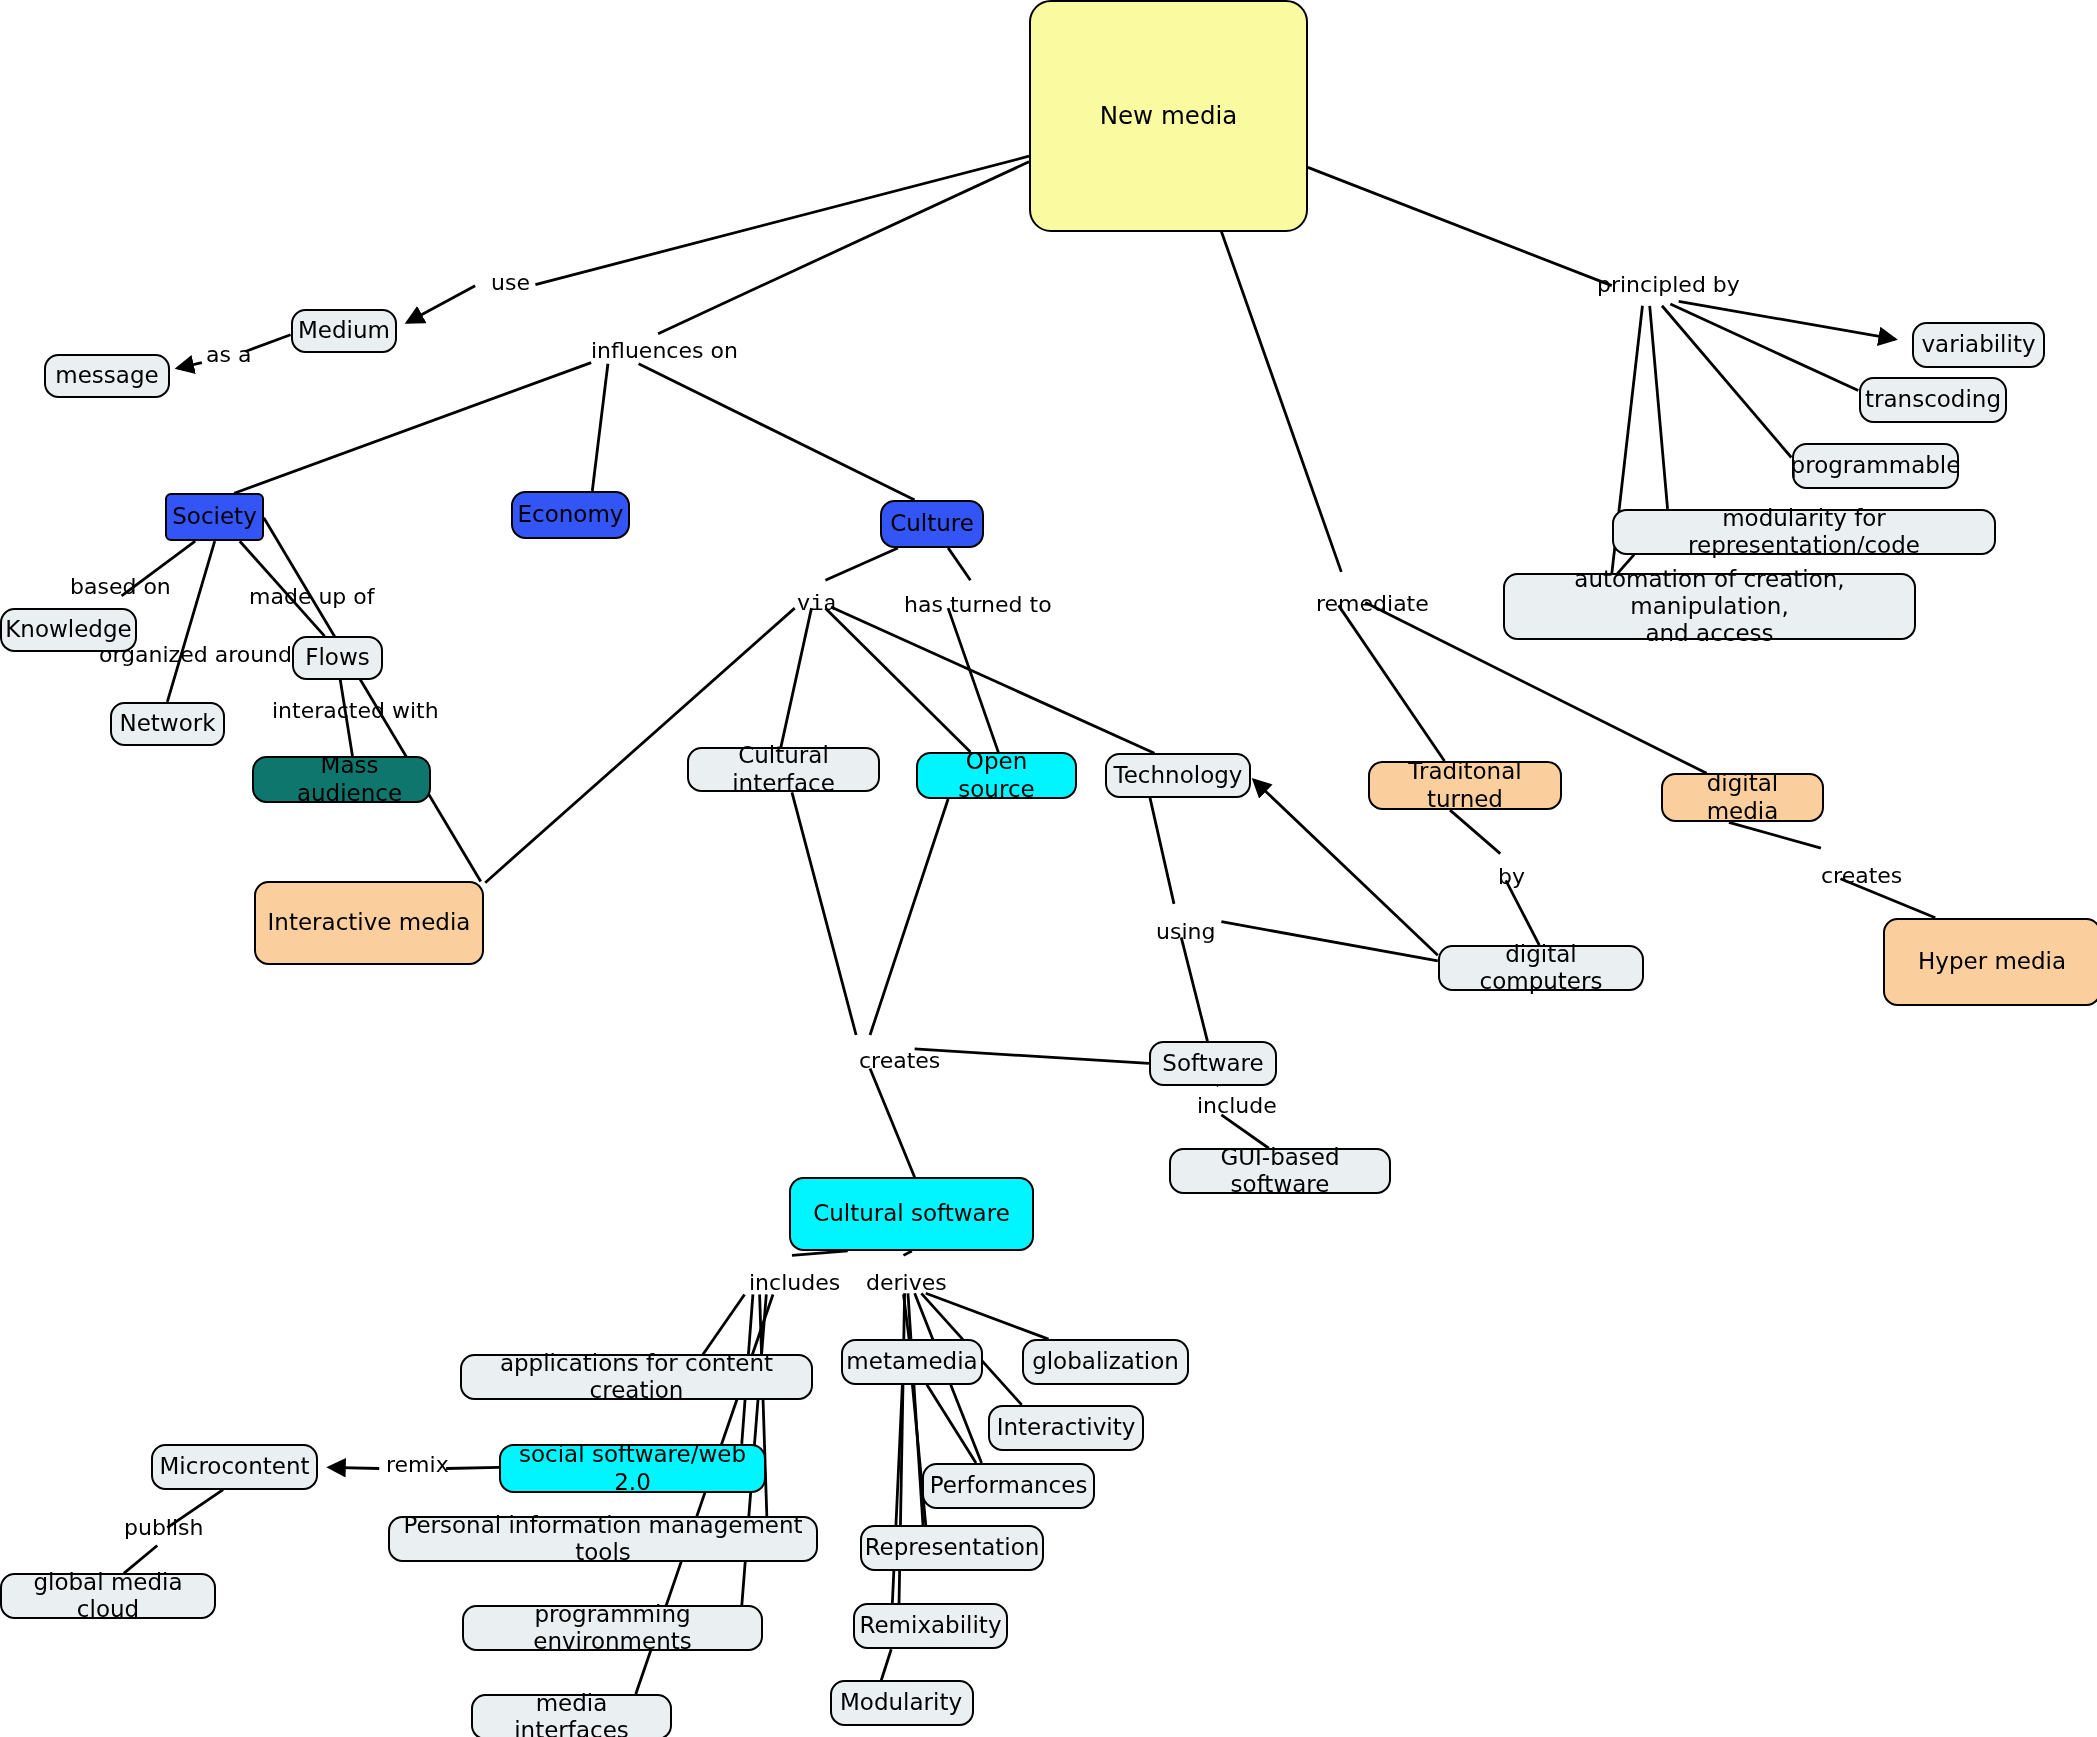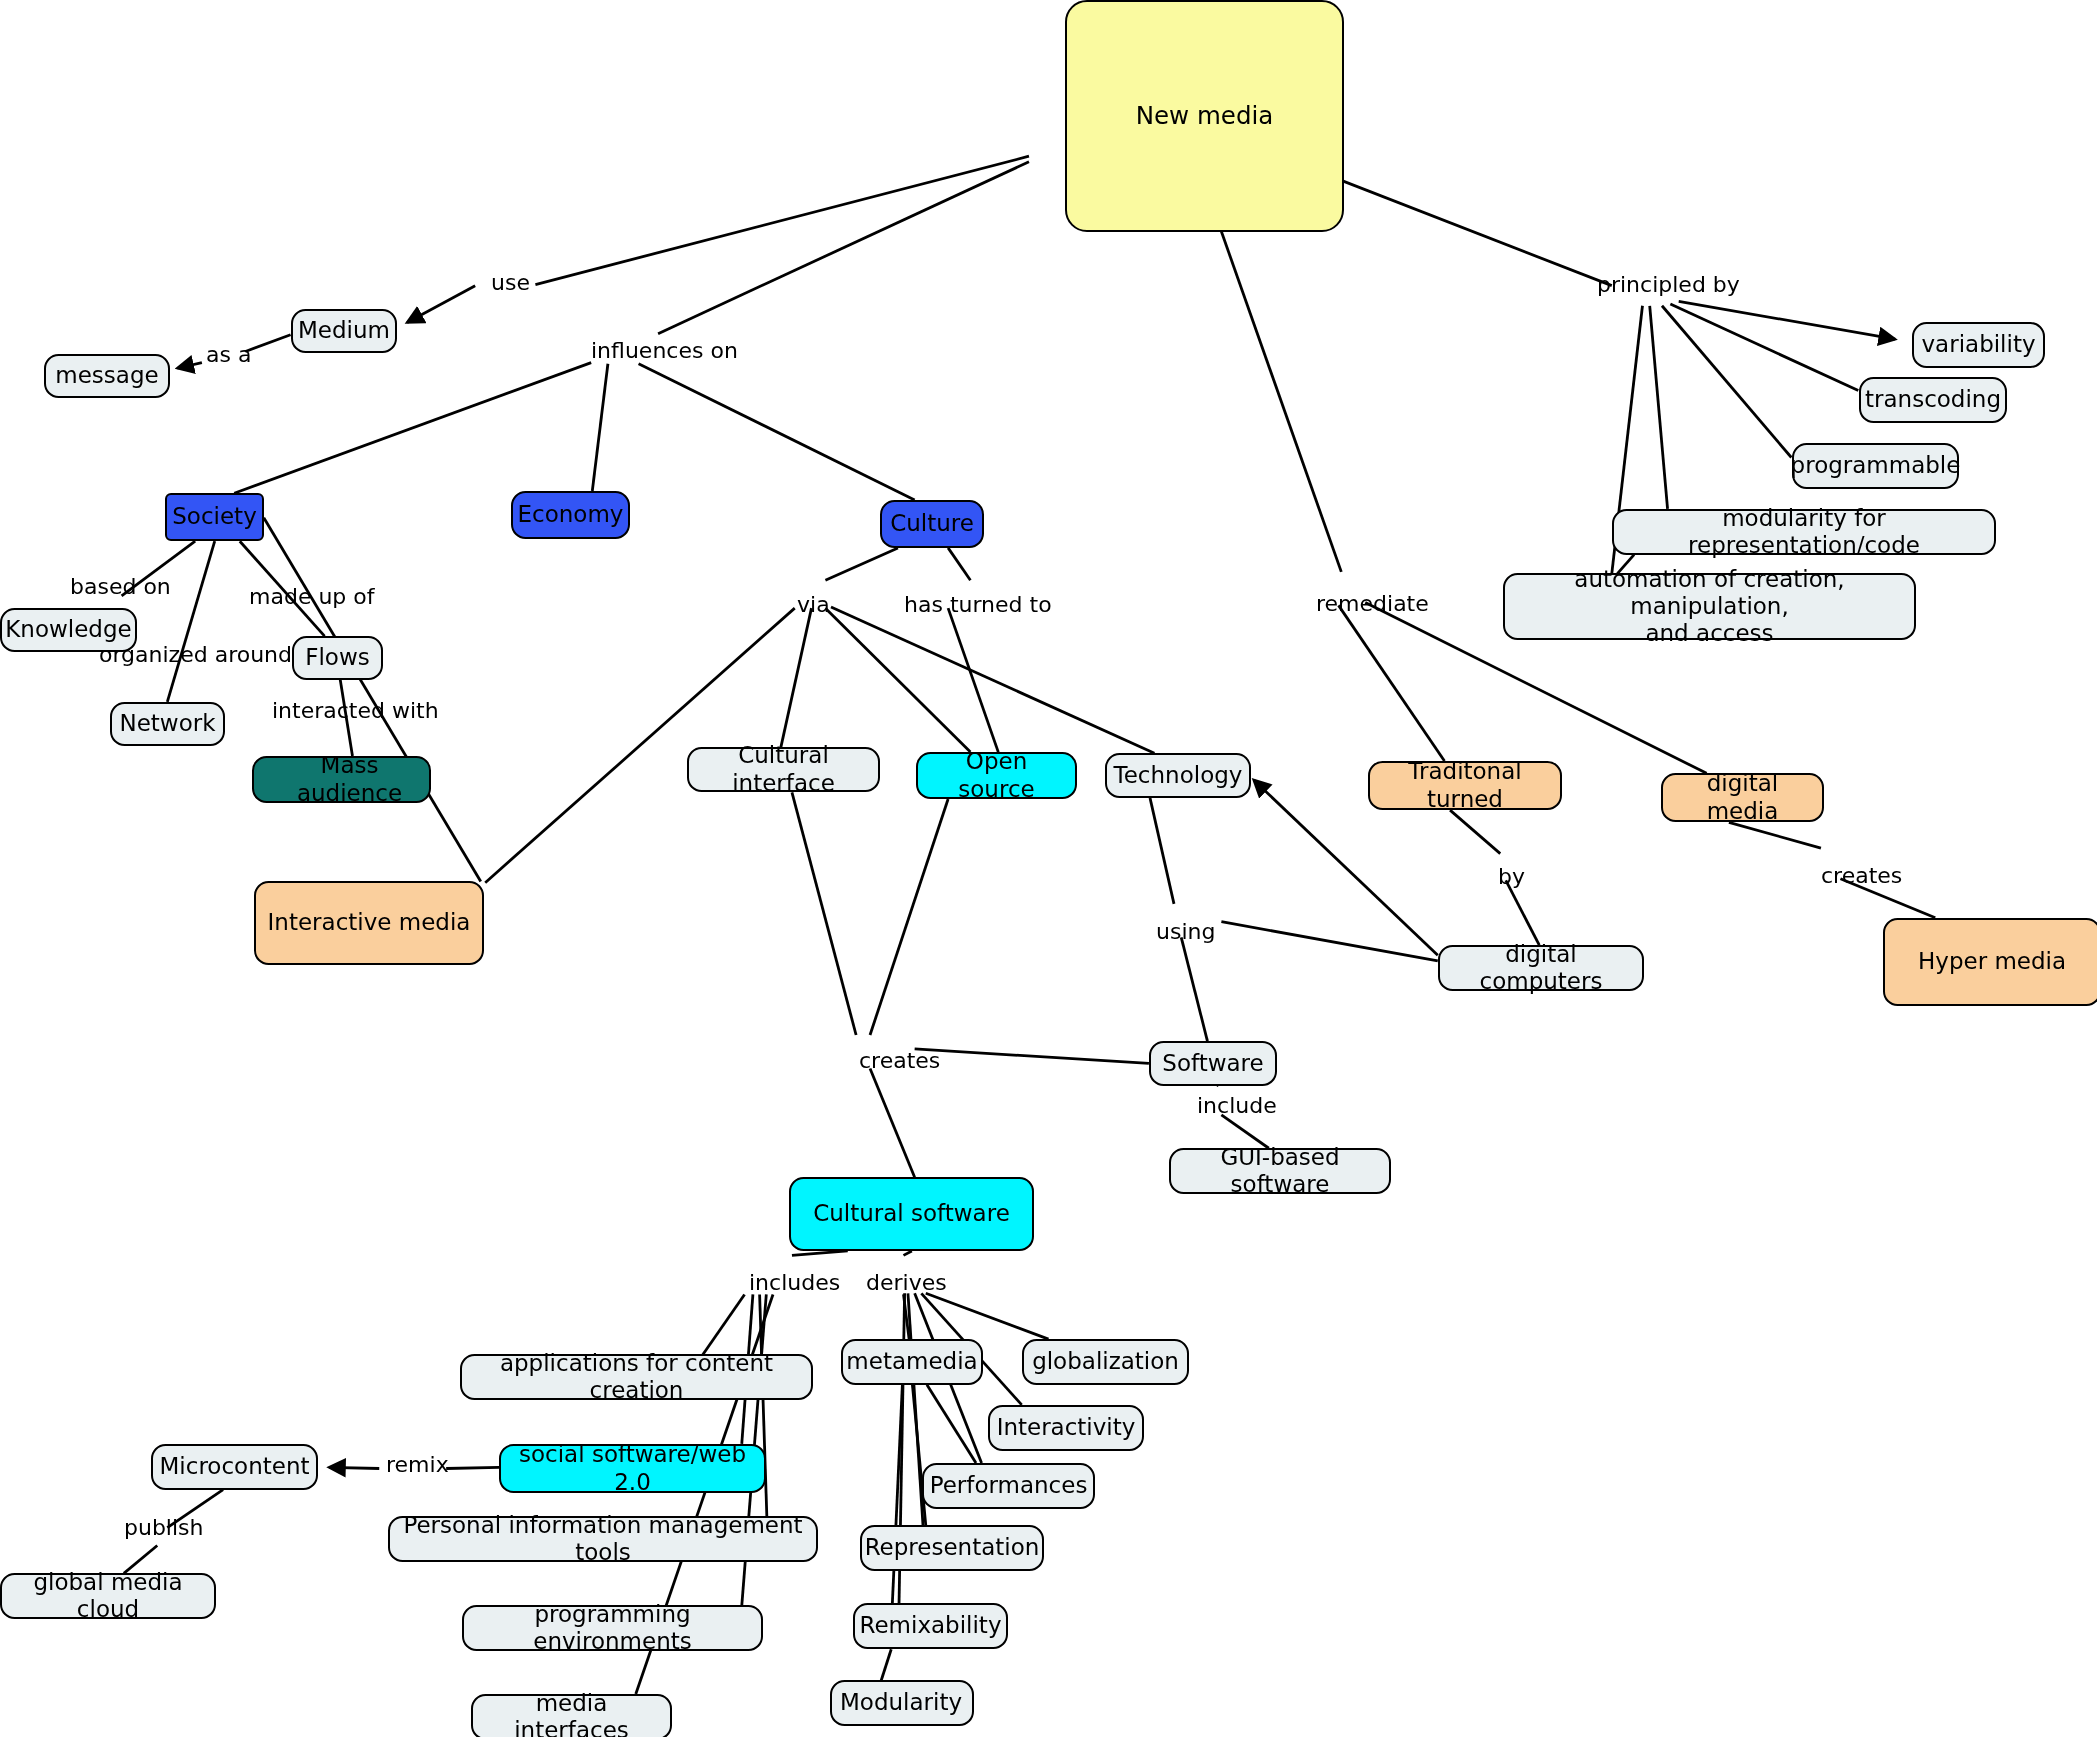--- a/index.html
+++ b/index.html
@@ -40,21 +40,20 @@
     font-size: 23px;
     line-height: 1.18;
     padding: 2.2px 10px;
     white-space: pre-line;
     z-index: 5;
   }
   .node.root {
     background: #FAFAA0;
     border-radius: 22px;
     font-size: 24.5px;
-    margin-left: 36px;
   }
   .node.blue   { background: #3355F5; }
   .node.cyan   { background: #00F5FF; }
   .node.green  { background: #0f766e; padding-left: 26px; }
   .node.orange { background: #FACF9D; }
 
   .linklabel {
     position: absolute;
     color: #000000;
     font-size: 22px;
@@ -189,21 +188,21 @@
     </div>
   <div id="label-layer">
       <div class="linklabel" style="left: 491px; top: 271px;">use</div>
       <div class="linklabel" style="left: 206px; top: 343px;">as a</div>
       <div class="linklabel" style="left: 591px; top: 339px;">influences on</div>
       <div class="linklabel" style="left: 1597px; top: 273px;">principled by</div>
       <div class="linklabel" style="left: 70px; top: 575px;">based on</div>
       <div class="linklabel" style="left: 249px; top: 585px;">made up of</div>
       <div class="linklabel" style="left: 99px; top: 643px;">organized around</div>
       <div class="linklabel" style="left: 272px; top: 699px;">interacted with</div>
-      <div class="linklabel" style="left: 797px; top: 593px;">via</div>
+      <div class="linklabel" style="left: 797px; top: 593px; font-family: Liberation Mono, monospace;">via</div>
       <div class="linklabel" style="left: 904px; top: 593px;">has turned to</div>
       <div class="linklabel" style="left: 1316px; top: 592px;">remediate</div>
       <div class="linklabel" style="left: 1498px; top: 865px;">by</div>
       <div class="linklabel" style="left: 1821px; top: 864px;">creates</div>
       <div class="linklabel" style="left: 1156px; top: 920px;">using</div>
       <div class="linklabel" style="left: 859px; top: 1049px;">creates</div>
       <div class="linklabel" style="left: 1197px; top: 1094px;">include</div>
       <div class="linklabel" style="left: 749px; top: 1271px;">includes</div>
       <div class="linklabel" style="left: 866px; top: 1271px;">derives</div>
       <div class="linklabel" style="left: 386px; top: 1453px;">remix</div>

